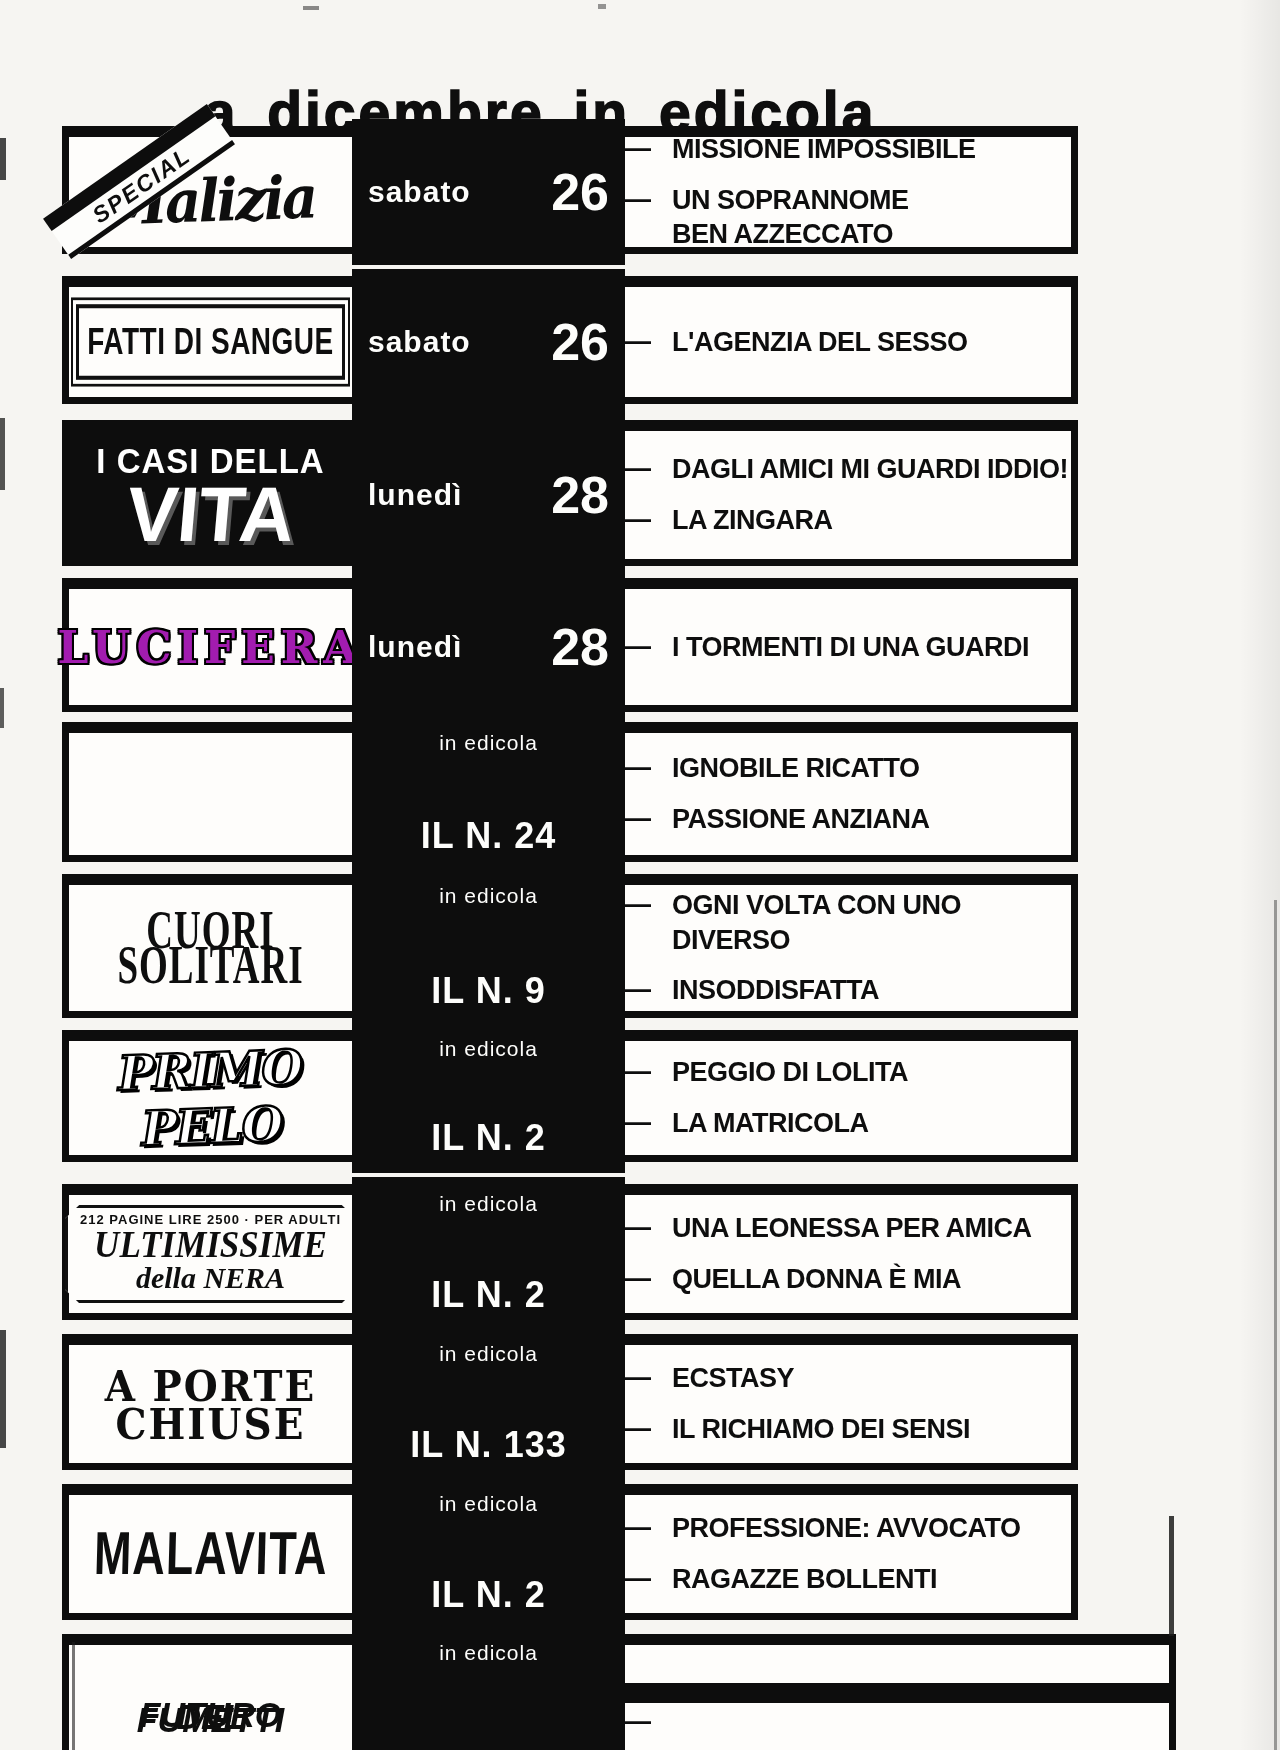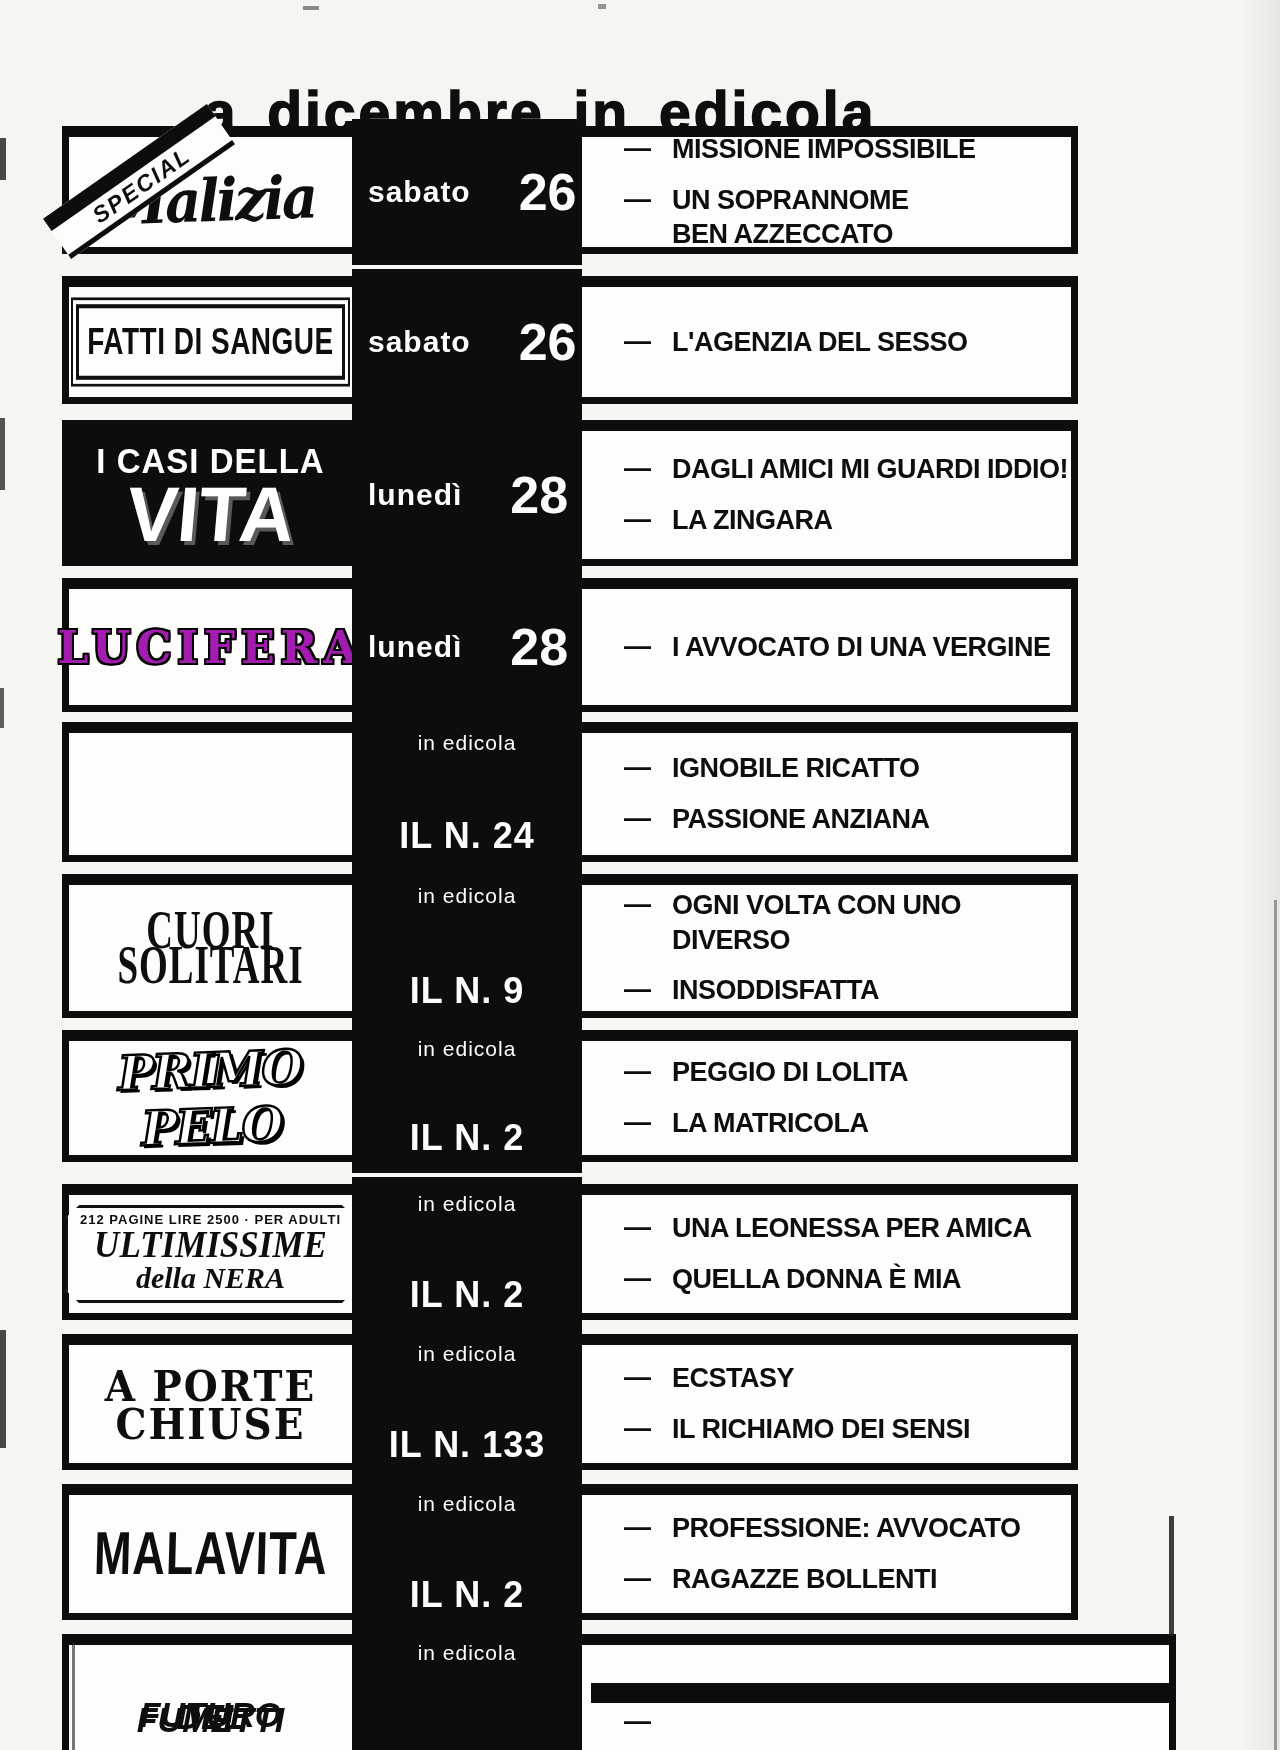--- a/index.html
+++ b/index.html
@@ -39,21 +39,21 @@
   .r11 { top:1634px; height:200px; width:1114px; }
 
   .cell-left {
     position:absolute; left:0; top:0; bottom:0; width:283px;
     display:flex; flex-direction:column; align-items:center; justify-content:center;
     text-align:center; overflow:visible;
   }
   .cell-left.dark { background:#0d0d0d; }
 
   .cell-mid {
-    position:absolute; left:283px; width:230px; top:-18px; bottom:-18px;
+    position:absolute; left:283px; width:273px; top:-18px; bottom:-18px;
     background:#0d0d0d; color:#fdfdfb; display:flex; box-sizing:border-box;gap:48px;
   }
   .type-day { flex-direction:row; align-items:center; justify-content:space-between; padding:0 16px 0 16px; }
   .day-label { font-size:30px; font-weight:bold; letter-spacing:1px; }
   .day-num   { font-size:52px; font-weight:bold; }
   .type-ed { flex-direction:column; align-items:center; justify-content:space-around; padding:10px 0; }
   .ed-label { font-size:21px; font-weight:normal; letter-spacing:1px;text-align:right; }
   .ed-value { font-size:36px; font-weight:bold; letter-spacing:1px; }
   .row-tall .type-ed { justify-content:flex-start; padding-top:14px; }
   .row-tall .ed-value { margin-top:38px; }
@@ -216,21 +216,21 @@
       <span class="logo-lucifera">LUCIFERA</span>
     </div>
     <div class="cell-mid type-day">
       <span class="day-label">lunedì</span>
       <span class="day-num">28</span>
     </div>
     <div class="cell-right">
 
         <div class="entry">
           <span class="dash">—</span>
-          <span class="title-text">I AVVOCATO DI UNA VERGINE</span>
+          <span class="title-text">I TORMENTI DI UNA GUARDI</span>
         </div>
       </div>
   </div>
 
   <div class="row r5">
     <div class="cell-mid type-ed">
       <span class="ed-label">in edicola</span>
       <span class="ed-value">IL N. 24</span>
     </div>
     <div class="cell-right">

